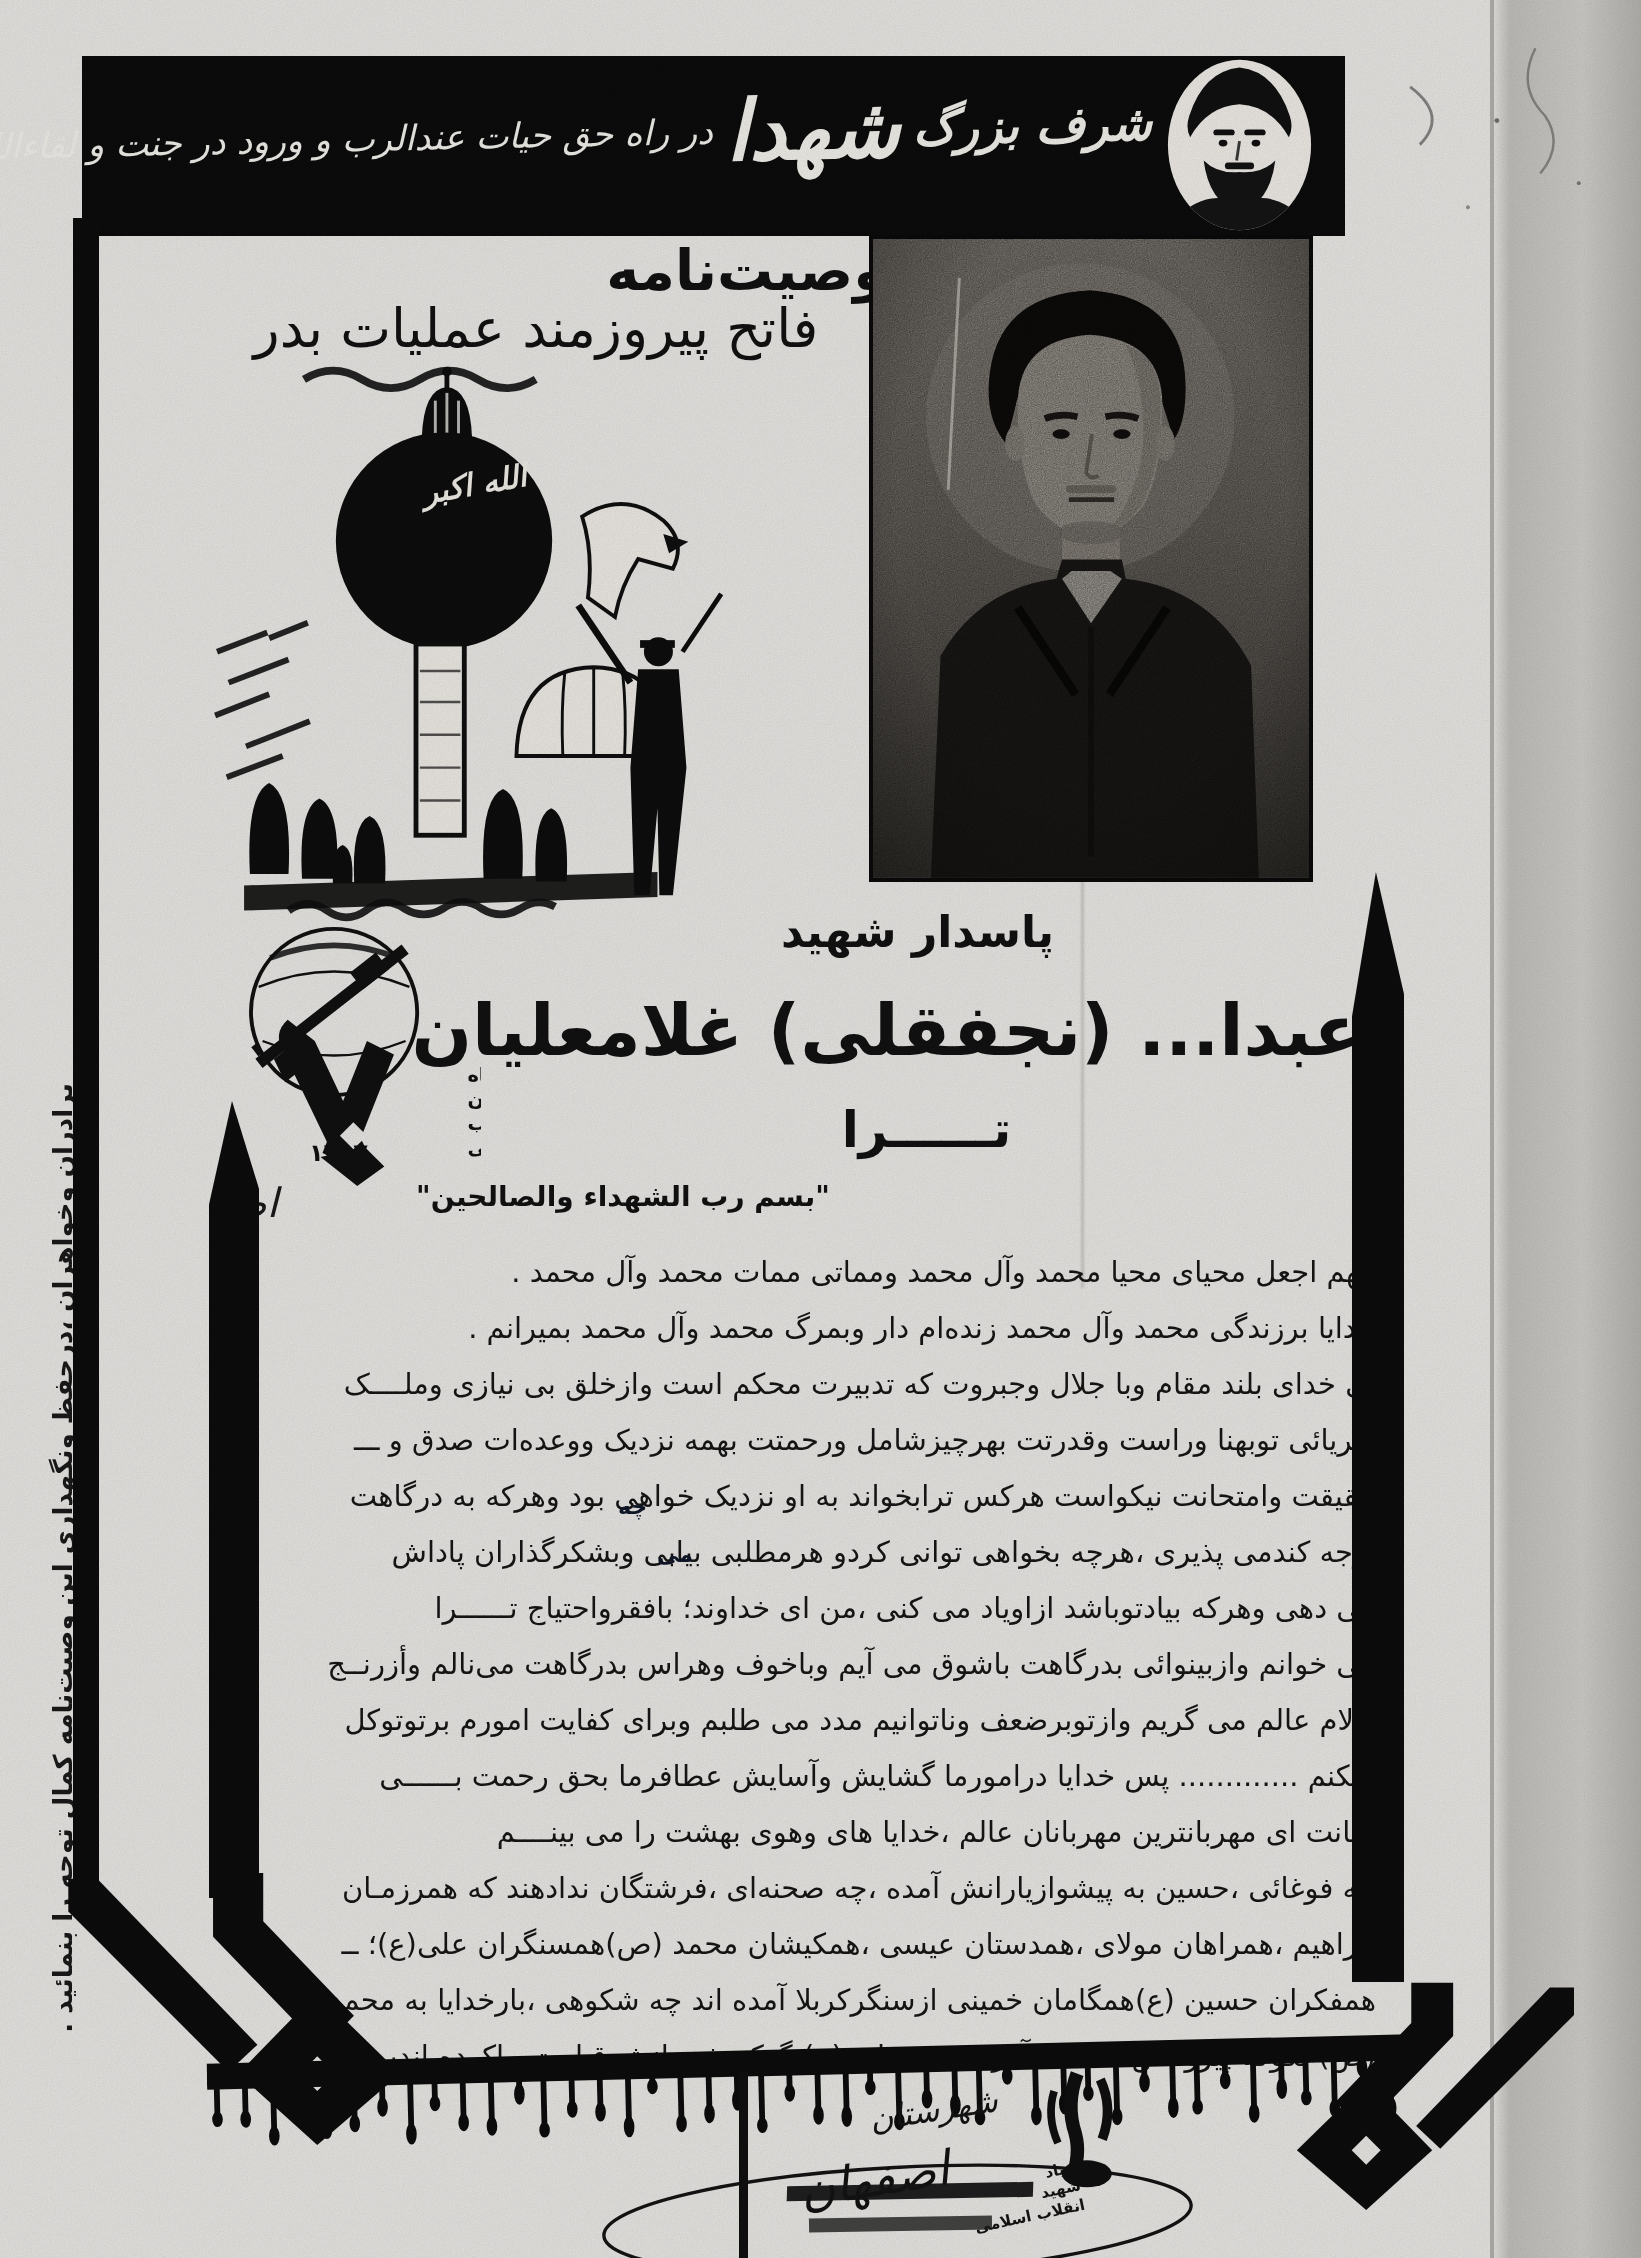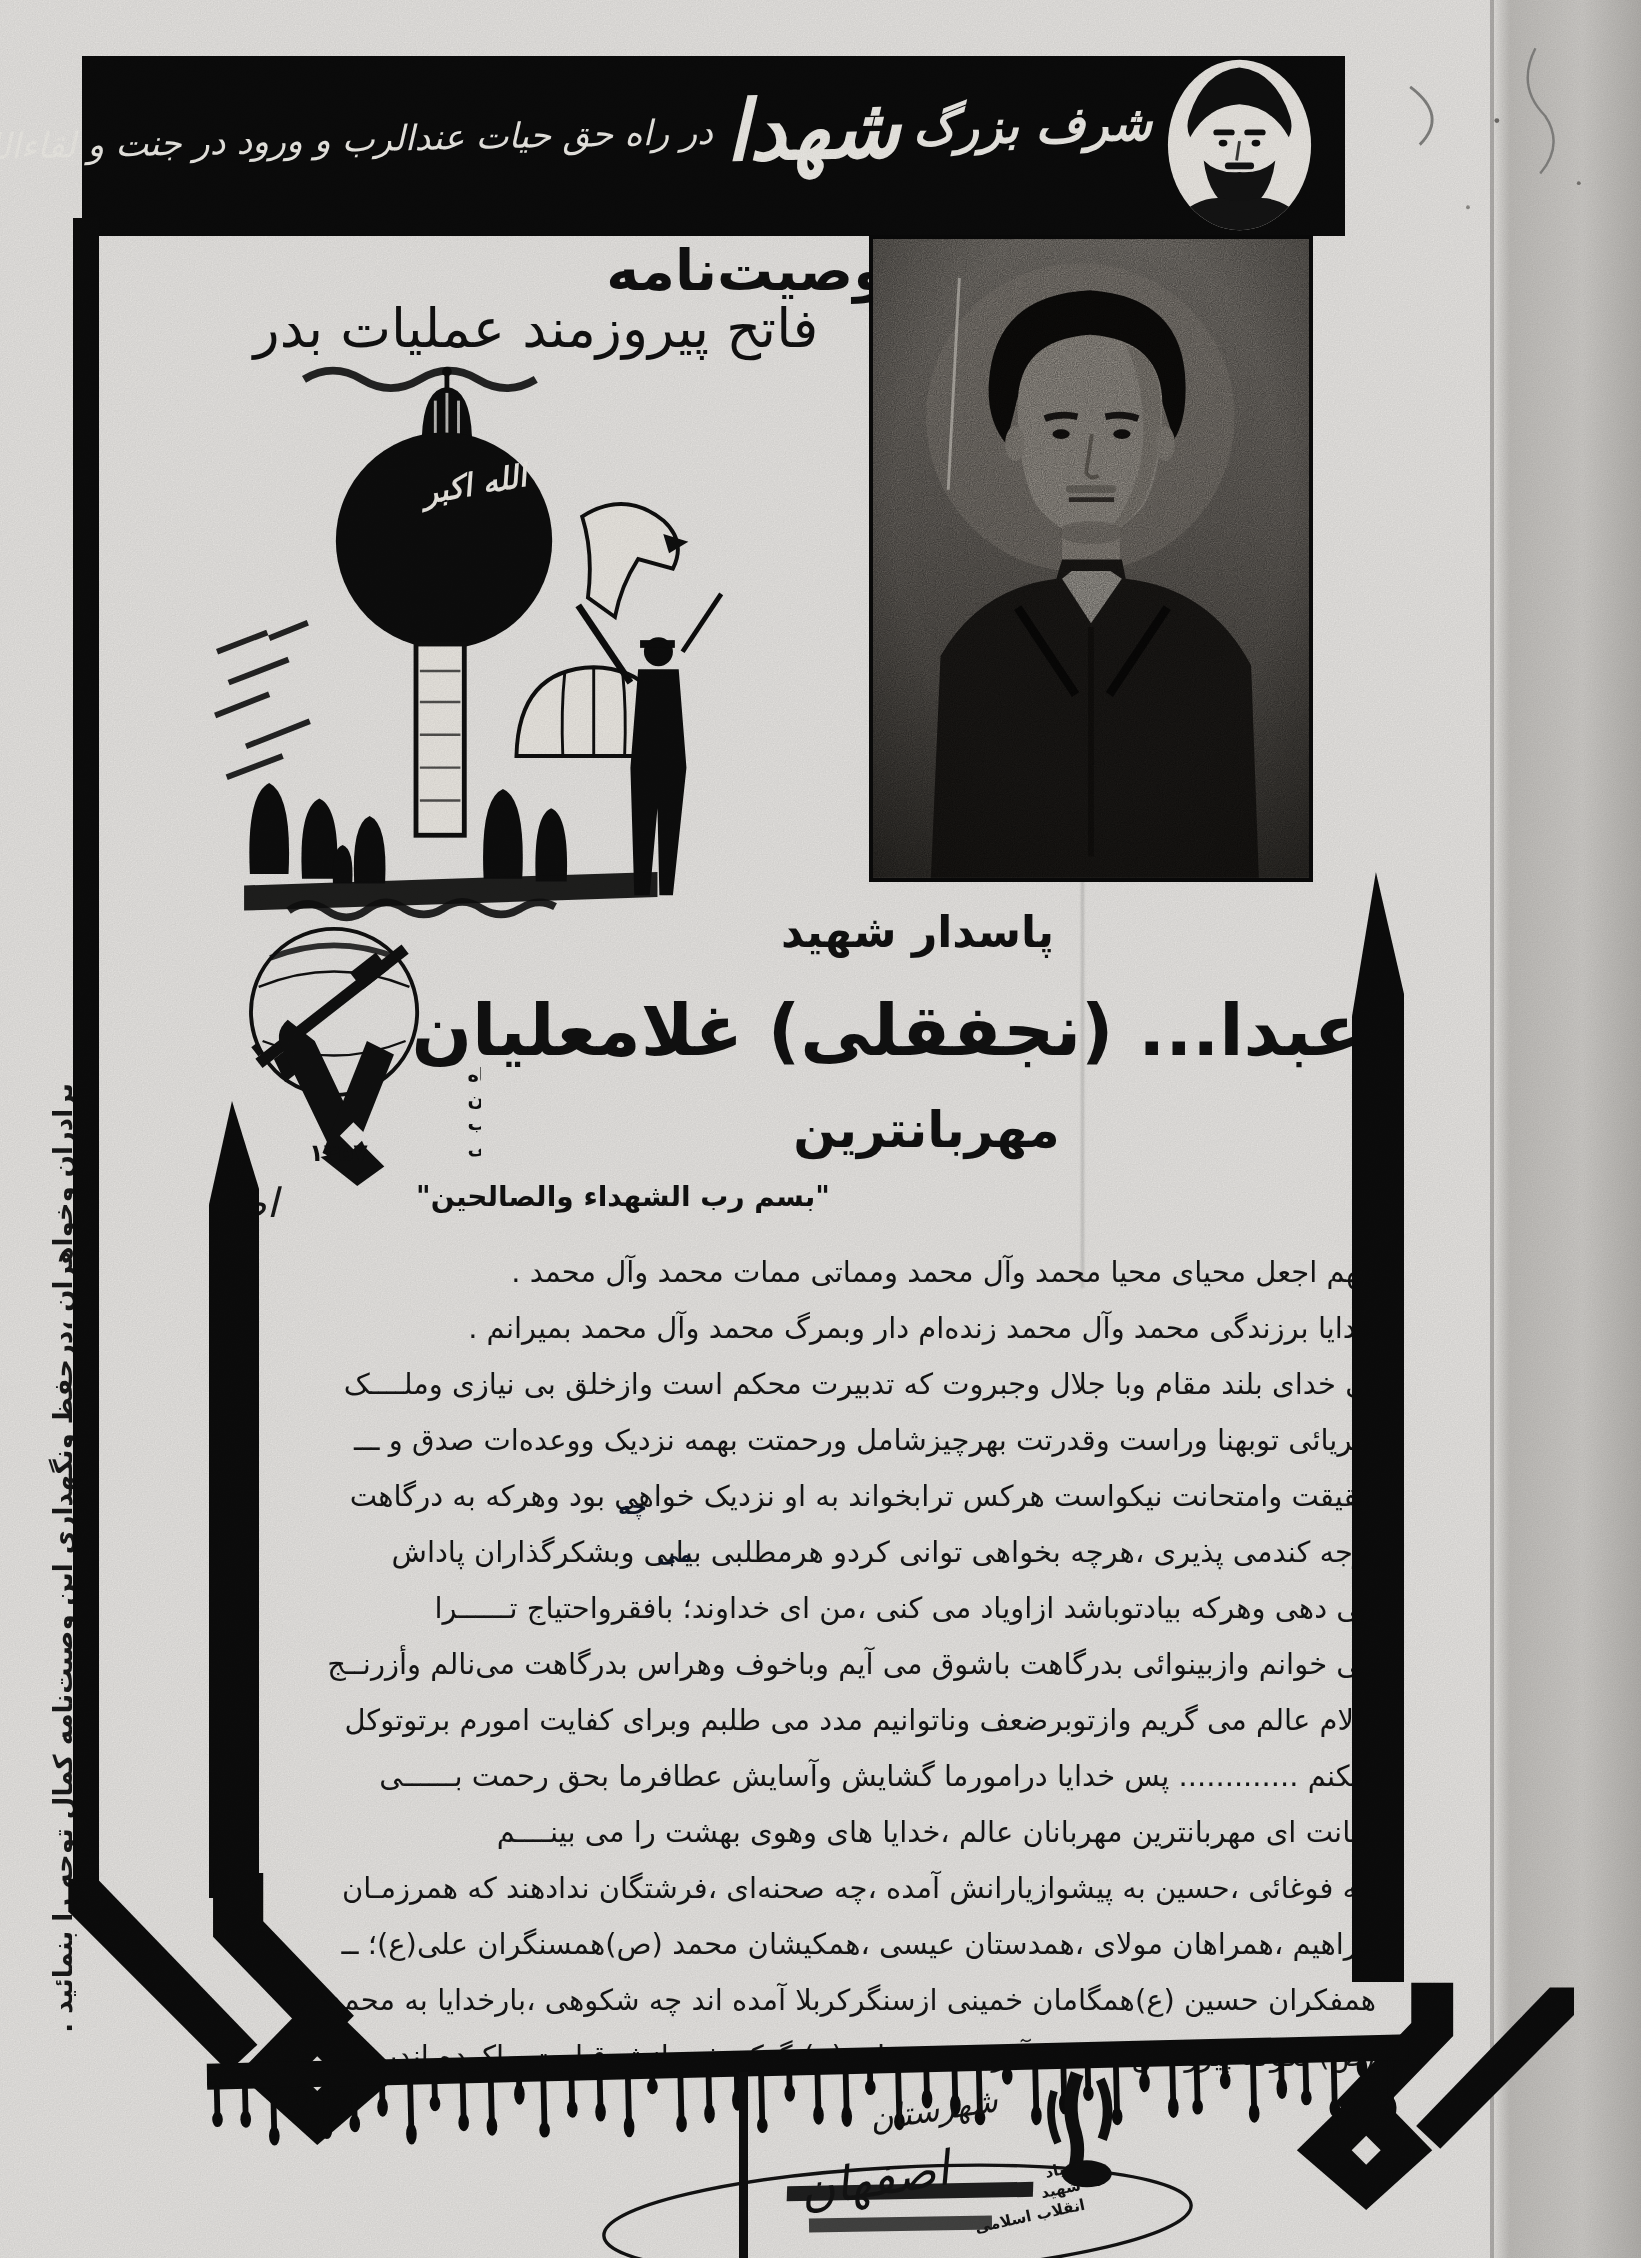--- a/index.html
+++ b/index.html
@@ -218,21 +218,21 @@
     <text x="256" y="190" font-size="20" font-weight="bold" text-anchor="end" direction="rtl" fill="#111">ســپاه</text>
     <text x="256" y="215" font-size="20" font-weight="bold" text-anchor="end" direction="rtl" fill="#111">پاسداران</text>
     <text x="256" y="240" font-size="20" font-weight="bold" text-anchor="end" direction="rtl" fill="#111">انقــلاب</text>
     <text x="256" y="265" font-size="20" font-weight="bold" text-anchor="end" direction="rtl" fill="#111">اسلامی</text>
     <text x="92" y="272" font-size="25" font-weight="bold" fill="#111">۱۳۵۷</text>
     <text x="60" y="330" font-size="42" font-style="italic" fill="#1a1a1a" direction="rtl">اصفهان</text>
   </svg>
 
   <div class="abs martyr-role" dir="rtl">پاسدار شهید</div>
   <div class="abs martyr-name" dir="rtl">عبدا... (نجفقلی) غلامعلیان</div>
-  <div class="abs martyr-status" dir="rtl">مهربانترین</div>
+  <div class="abs martyr-status" dir="rtl">تــــــرا</div>
   <div class="abs epigraph" dir="rtl">"بسم رب الشهداء والصالحین"</div>
 
   <div class="abs body-lines" id="body-lines">
       <div class="tline" dir="rtl">الهم اجعل محیای محیا محمد وآل محمد ومماتی ممات محمد وآل محمد .</div>
       <div class="tline" dir="rtl">خدایا برزندگی محمد وآل محمد زنده‌ام دار وبمرگ محمد وآل محمد بمیرانم .</div>
       <div class="tline" dir="rtl">ای خدای بلند مقام وبا جلال وجبروت که تدبیرت محکم است وازخلق بی نیازی وملــــک</div>
       <div class="tline" dir="rtl">کبریائی توبهنا وراست وقدرتت بهرچیزشامل ورحمتت بهمه نزدیک ووعده‌ات صدق و ـــ</div>
       <div class="tline" dir="rtl">حقیقت وامتحانت نیکواست هرکس ترابخواند به او نزدیک خواهی بود وهرکه به درگاهت</div>
       <div class="tline" dir="rtl">توجه کندمی پذیری ،هرچه بخواهی توانی کردو هرمطلبی بیابی وبشکرگذاران پاداش</div>
       <div class="tline" dir="rtl">می دهی وهرکه بیادتوباشد ازاویاد می کنی ،من ای خداوند؛ بافقرواحتیاج تــــــرا</div>

